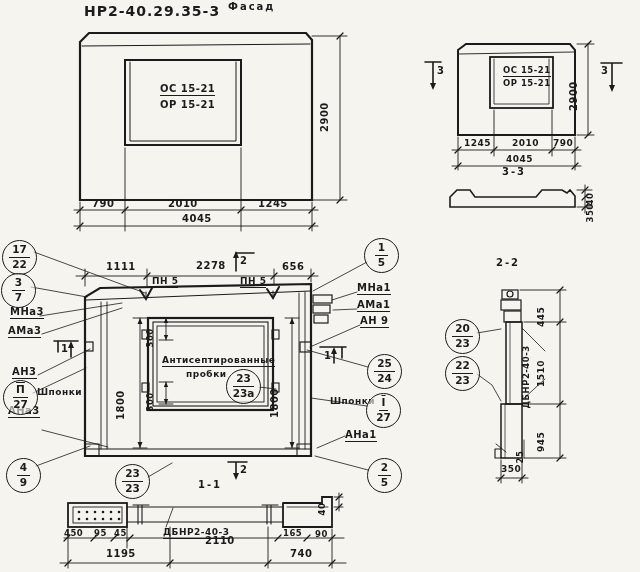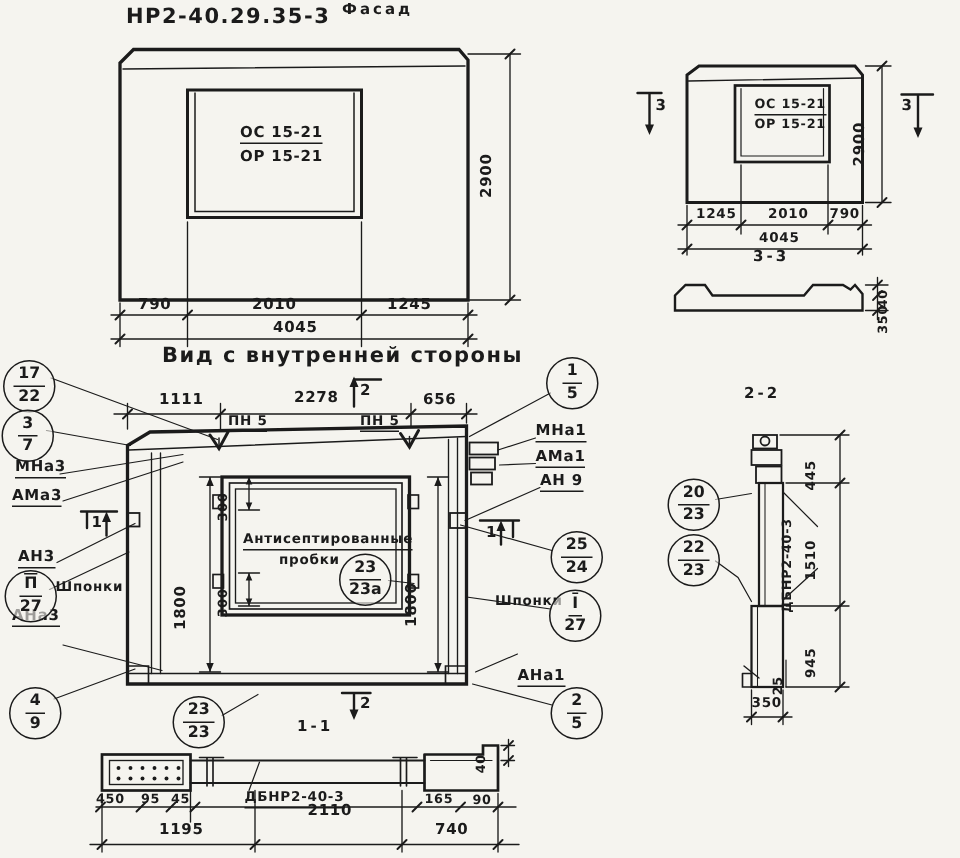--- a/index.html
+++ b/index.html
@@ -220,21 +220,20 @@
 <div class="c t9" style="left:553px;top:139px">790</div>
 <div class="c t9" style="left:506px;top:155px">4045</div>
 <div class="c r" style="left:579px;top:101px">2900</div>
 <div class="c" style="left:437px;top:66px">3</div>
 <div class="c" style="left:601px;top:66px">3</div>
 
 <div class="c t16" style="left:502px;top:167px">3-3</div>
 <div class="c t8 r" style="left:594px;top:197px">40</div>
 <div class="c t8 r" style="left:594px;top:214px">350</div>
 
-<div class="c t14" style="left:108px;top:230px">Вид с внутренней стороны</div>
 <div class="c" style="left:106px;top:262px">1111</div>
 <div class="c" style="left:196px;top:261px">2278</div>
 <div class="c" style="left:282px;top:262px">656</div>
 <div class="c t9 u" style="left:152px;top:277px">ПН 5</div>
 <div class="c t9 u" style="left:240px;top:277px">ПН 5</div>
 <div class="c" style="left:240px;top:256px">2</div>
 <div class="c" style="left:240px;top:465px">2</div>
 <div class="c" style="left:61px;top:344px">1</div>
 <div class="c" style="left:324px;top:351px">1</div>
 <div class="c r" style="left:126px;top:410px">1800</div>
@@ -245,21 +244,21 @@
 <div class="c t9" style="left:186px;top:370px">пробки</div>
 <div class="c u" style="left:10px;top:307px">МНа3</div>
 <div class="c u" style="left:8px;top:326px">АМа3</div>
 <div class="c u" style="left:12px;top:367px">АН3</div>
 <div class="c t9" style="left:37px;top:388px">Шпонки</div>
 <div class="c u" style="left:8px;top:406px">АНа3</div>
 <div class="c u" style="left:357px;top:283px">МНа1</div>
 <div class="c u" style="left:357px;top:300px">АМа1</div>
 <div class="c u" style="left:360px;top:316px">АН 9</div>
 <div class="c t9" style="left:330px;top:397px">Шпонки</div>
-<div class="c u" style="left:345px;top:446px">АНа1</div>
+<div class="c u" style="left:345px;top:430px">АНа1</div>
 
 <div class="c t16" style="left:198px;top:480px">1-1</div>
 <div class="c t9 u" style="left:163px;top:528px">ДБНР2-40-3</div>
 <div class="c t8" style="left:64px;top:529px">450</div>
 <div class="c t8" style="left:94px;top:529px">95</div>
 <div class="c t8" style="left:114px;top:529px">45</div>
 <div class="c t8" style="left:283px;top:529px">165</div>
 <div class="c t8" style="left:315px;top:530px">90</div>
 <div class="c t8 r" style="left:326px;top:507px">40</div>
 <div class="c" style="left:106px;top:549px">1195</div>

